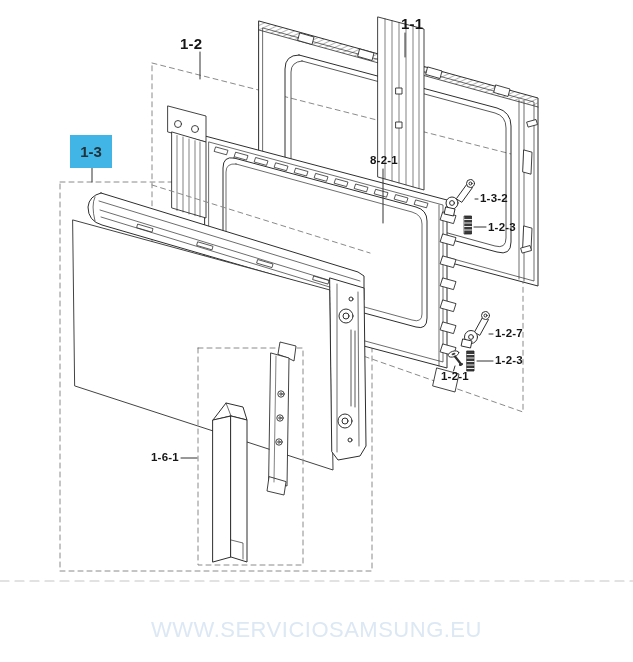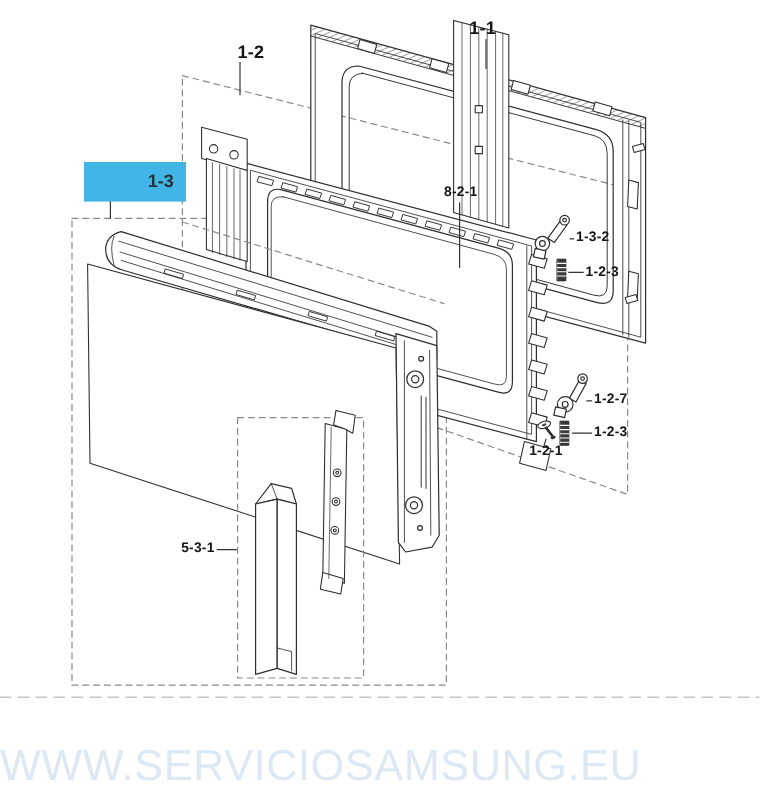--- a/index.html
+++ b/index.html
@@ -6,29 +6,29 @@
   #stage{
     position:relative;width:633px;height:662px;
     background:var(--bg,#fff);overflow:hidden;
     font-family:"Liberation Sans",sans-serif;
   }
   #art{position:absolute;left:0;top:0;}
   .callout{
     position:absolute;font-weight:bold;color:var(--label,#161616);
     font-size:11.5px;line-height:1;white-space:nowrap;letter-spacing:.2px;
   }
-  .callout.big{font-size:15px;}
+  .callout.big{font-size:15px;padding-left:10px;}
   #hl-13{
     position:absolute;left:70px;top:135px;width:42px;height:33px;
     background:var(--hl,#41b6e6);display:flex;align-items:center;justify-content:center;
-    font-size:15px;font-weight:bold;color:#22323a;cursor:pointer;padding-left:43px;
+    font-size:15px;font-weight:bold;color:#22323a;cursor:pointer;
   }
   #watermark{
-    position:absolute;left:0;right:0;top:617px;text-align:left;
-    font-size:36px;font-weight:400;letter-spacing:.5px;
+    position:absolute;left:0;right:0;top:617px;text-align:center;
+    font-size:22px;font-weight:400;letter-spacing:.5px;
     color:var(--wm,#dce8f4);user-select:none;
   }
 </style>
 </head>
 <body>
 
 <div id="stage">
 
 <svg id="art" width="633" height="662" viewBox="0 0 633 662" fill="none" stroke-linejoin="round" stroke-linecap="round">
   <defs>
@@ -224,28 +224,28 @@
     <path d="M474,227 L486,227"></path>
     <path d="M489,334 L493,334"></path>
     <path d="M477,361 L493,361"></path>
     <path d="M455,366 L453.5,371"></path>
     <path d="M92,168 L92,182"></path>
     <path d="M181,458 L197,458"></path>
   </g>
 </svg>
 
 <div class="callout big" style="left:391px;top:16px">1-1</div>
-<div class="callout big" style="left:198px;top:36px">1-2</div>
+<div class="callout big" style="left:170px;top:36px">1-2</div>
 <div class="callout" style="left:370px;top:155px">8-2-1</div>
 <div class="callout" style="left:480px;top:193px">1-3-2</div>
 <div class="callout" style="left:488px;top:222px">1-2-3</div>
 <div class="callout" style="left:495px;top:328px">1-2-7</div>
 <div class="callout" style="left:495px;top:355px">1-2-3</div>
 <div class="callout" style="left:441px;top:371px">1-2-1</div>
-<div class="callout" style="left:151px;top:452px">5-3-1</div>
+<div class="callout" style="left:151px;top:452px">1-6-1</div>
 
 <div id="hl-13">
   <span>1-3</span>
 </div>
 
 <div id="watermark">WWW.SERVICIOSAMSUNG.EU</div>
 
 </div>
 
 </body></html>

